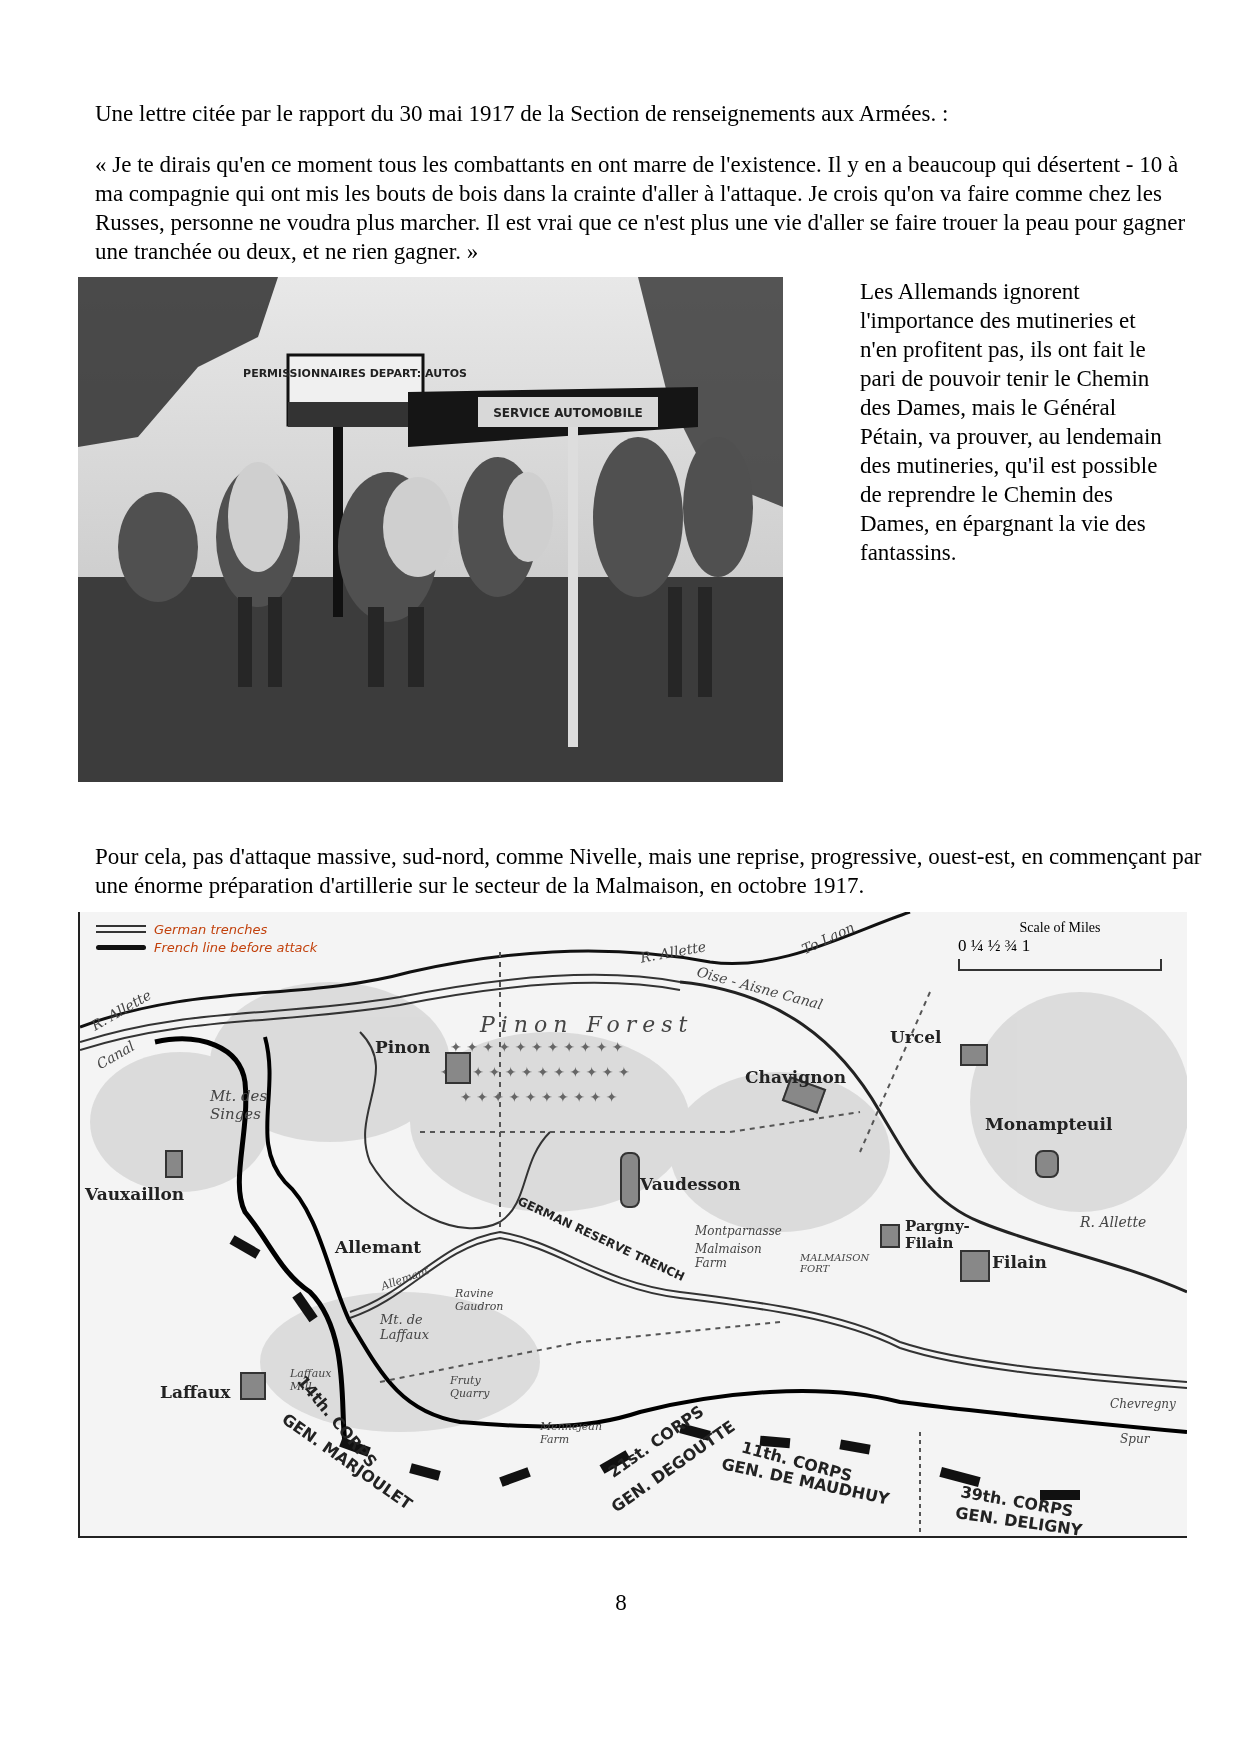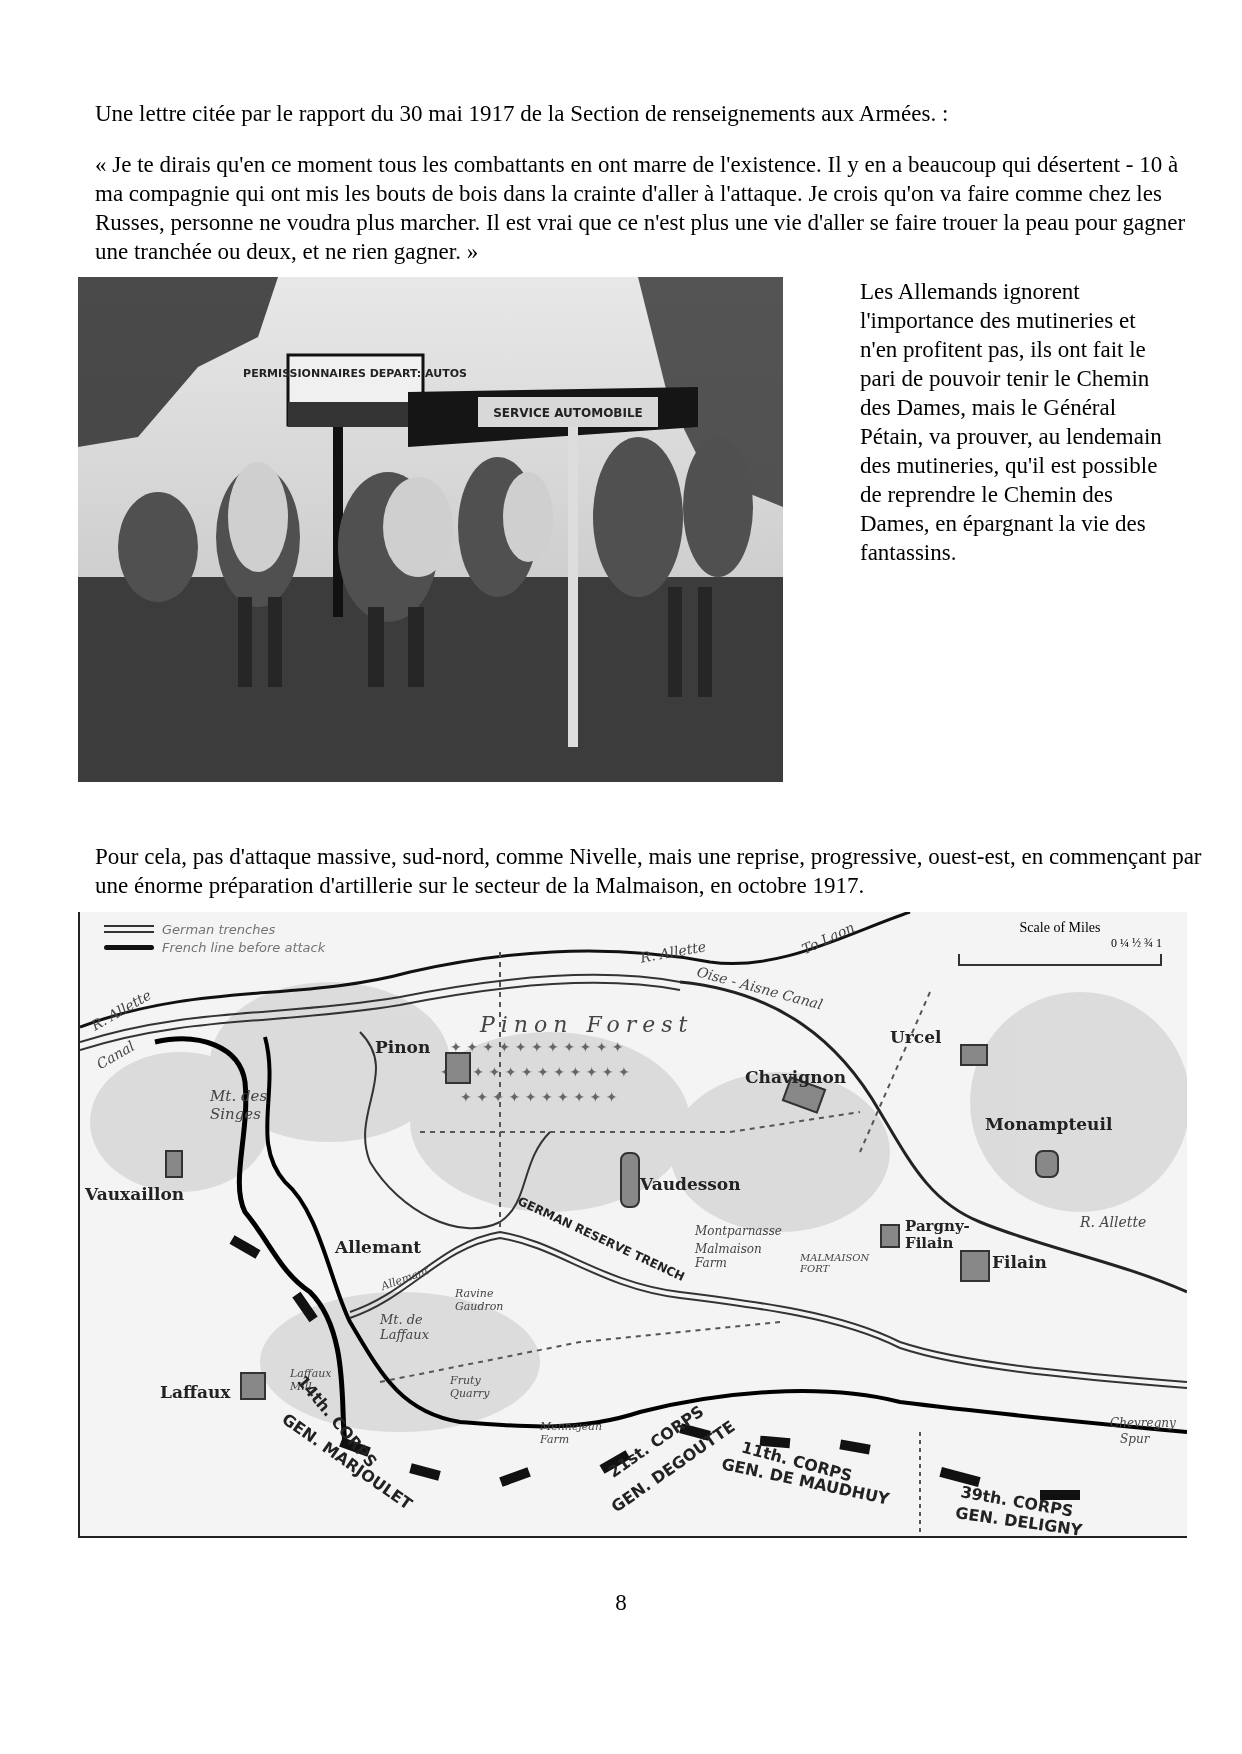--- a/index.html
+++ b/index.html
@@ -12,21 +12,21 @@
            background:#0ea5e9; overflow:hidden; }
   #side { position:absolute; left:860px; top:277px; width:310px; }
   #side p { font-size:23px; line-height:29px; margin:0 0 8px 0; }
   #after { left:78px; top:825px; width:1110px; }
   #map { position:absolute; left:78px; top:912px; width:1107px; height:624px;
          background:#f4f4f4; overflow:hidden; border-left:2px solid #222; border-bottom:2px solid #222; }
   #pagenum { position:absolute; left:0; width:1242px; top:1590px; text-align:center; font-size:23px; }
   .maplabel { position:absolute; font-family:"DejaVu Serif",serif; font-weight:bold; font-size:17px; color:#222; white-space:nowrap; }
   .maplabel.it { font-style:italic; font-weight:normal; font-size:14px; color:#444; }
   .maplabel.sans { font-family:"DejaVu Sans",sans-serif; font-size:16px; }
-  .legend { position:absolute; left:24px; top:8px; font-style:italic; font-size:13px; color:#737373; font-family:"DejaVu Sans",sans-serif; }
+  .legend { position:absolute; left:16px; top:8px; font-style:italic; font-size:13px; color:#c2410c; font-family:"DejaVu Sans",sans-serif; }
   .legend div { display:flex; align-items:center; gap:8px; height:18px; }
   .lg1 { width:50px; height:4px; border-top:2px solid #333; border-bottom:2px solid #333; }
   .lg2 { width:50px; height:5px; background:#111; border-radius:3px; }
   .scale { position:absolute; right:25px; top:8px; font-size:14px; color:#000000; text-align:center; }
   .scale .bar { width:200px; height:10px; border-bottom:2px solid #333; border-left:2px solid #333; border-right:2px solid #333; margin-top:3px; }
   .town { position:absolute; background:#888; border:2px solid #333; }
 </style>
 </head>
 <body>
 
@@ -134,21 +134,21 @@
         <span class="lg1"></span>
         <span>German trenches</span>
       </div>
     <div>
         <span class="lg2"></span>
         <span>French line before attack</span>
       </div>
   </div>
   <div class="scale">
     <div>Scale of Miles</div>
-    <div style="font-size:12px;text-align:right">0  ¼  ½  ¾  1</div>
+    <div style="font-size:17px;text-align:left">0  ¼  ½  ¾  1</div>
     <div class="bar"></div>
   </div>
 
   <div class="town" style="left:365px;top:140px;width:22px;height:28px"></div>
   <div class="town" style="left:880px;top:132px;width:24px;height:18px"></div>
   <div class="town" style="left:705px;top:170px;width:34px;height:22px;transform:rotate(20deg)"></div>
   <div class="town" style="left:955px;top:238px;width:20px;height:24px;border-radius:8px"></div>
   <div class="town" style="left:85px;top:238px;width:14px;height:24px"></div>
   <div class="town" style="left:540px;top:240px;width:16px;height:52px;border-radius:8px"></div>
   <div class="town" style="left:800px;top:312px;width:16px;height:20px"></div>
@@ -176,21 +176,21 @@
   <span class="maplabel" style="left:912px;top:340px">Filain</span>
   <span class="maplabel" style="left:255px;top:325px">Allemant</span>
   <span class="maplabel sans" style="left:430px;top:320px;font-size:12px;transform:rotate(25deg)">GERMAN RESERVE TRENCH</span>
   <span class="maplabel it" style="left:300px;top:360px;font-size:11px;transform:rotate(-20deg)">Allemant</span>
   <span class="maplabel it" style="left:375px;top:375px;font-size:11px;width:50px;white-space:normal">Ravine Gaudron</span>
   <span class="maplabel it" style="left:300px;top:400px;font-size:13px;width:60px;white-space:normal">Mt. de Laffaux</span>
   <span class="maplabel" style="left:80px;top:470px">Laffaux</span>
   <span class="maplabel it" style="left:210px;top:455px;font-size:11px;width:40px;white-space:normal">Laffaux Mill</span>
   <span class="maplabel it" style="left:370px;top:462px;font-size:11px;width:40px;white-space:normal">Fruty Quarry</span>
   <span class="maplabel it" style="left:460px;top:508px;font-size:11px;width:60px;white-space:normal">Mennejean Farm</span>
-  <span class="maplabel it" style="left:1030px;top:504px;font-size:12px">Chevregny</span>
+  <span class="maplabel it" style="left:1030px;top:485px;font-size:12px">Chevregny</span>
   <span class="maplabel it" style="left:1040px;top:520px;font-size:12px">Spur</span>
   <span class="maplabel sans" style="left:200px;top:500px;transform:rotate(50deg)">14th. CORPS</span>
   <span class="maplabel sans" style="left:190px;top:540px;transform:rotate(35deg)">GEN. MARJOULET</span>
   <span class="maplabel sans" style="left:520px;top:520px;transform:rotate(-35deg)">21st. CORPS</span>
   <span class="maplabel sans" style="left:520px;top:545px;transform:rotate(-35deg)">GEN. DEGOUTTE</span>
   <span class="maplabel sans" style="left:660px;top:540px;transform:rotate(15deg)">11th. CORPS</span>
   <span class="maplabel sans" style="left:640px;top:560px;transform:rotate(12deg)">GEN. DE MAUDHUY</span>
   <span class="maplabel sans" style="left:880px;top:580px;transform:rotate(10deg)">39th. CORPS</span>
   <span class="maplabel sans" style="left:875px;top:600px;transform:rotate(8deg)">GEN. DELIGNY</span>
 </div>

